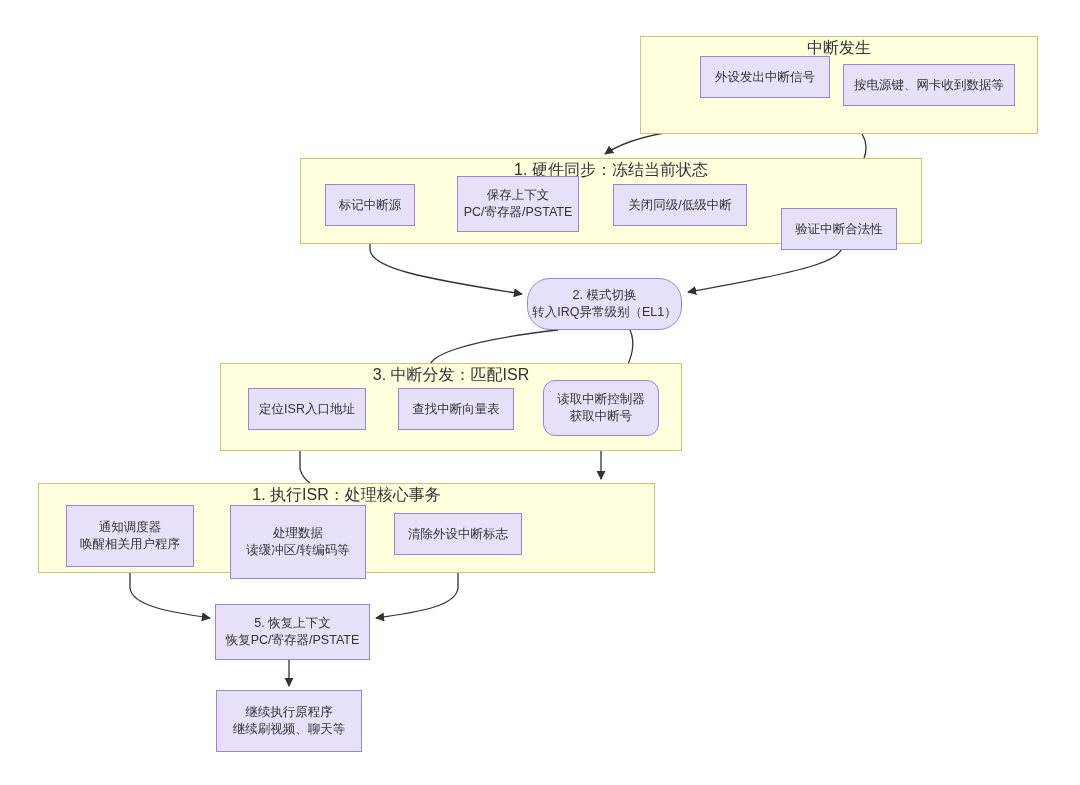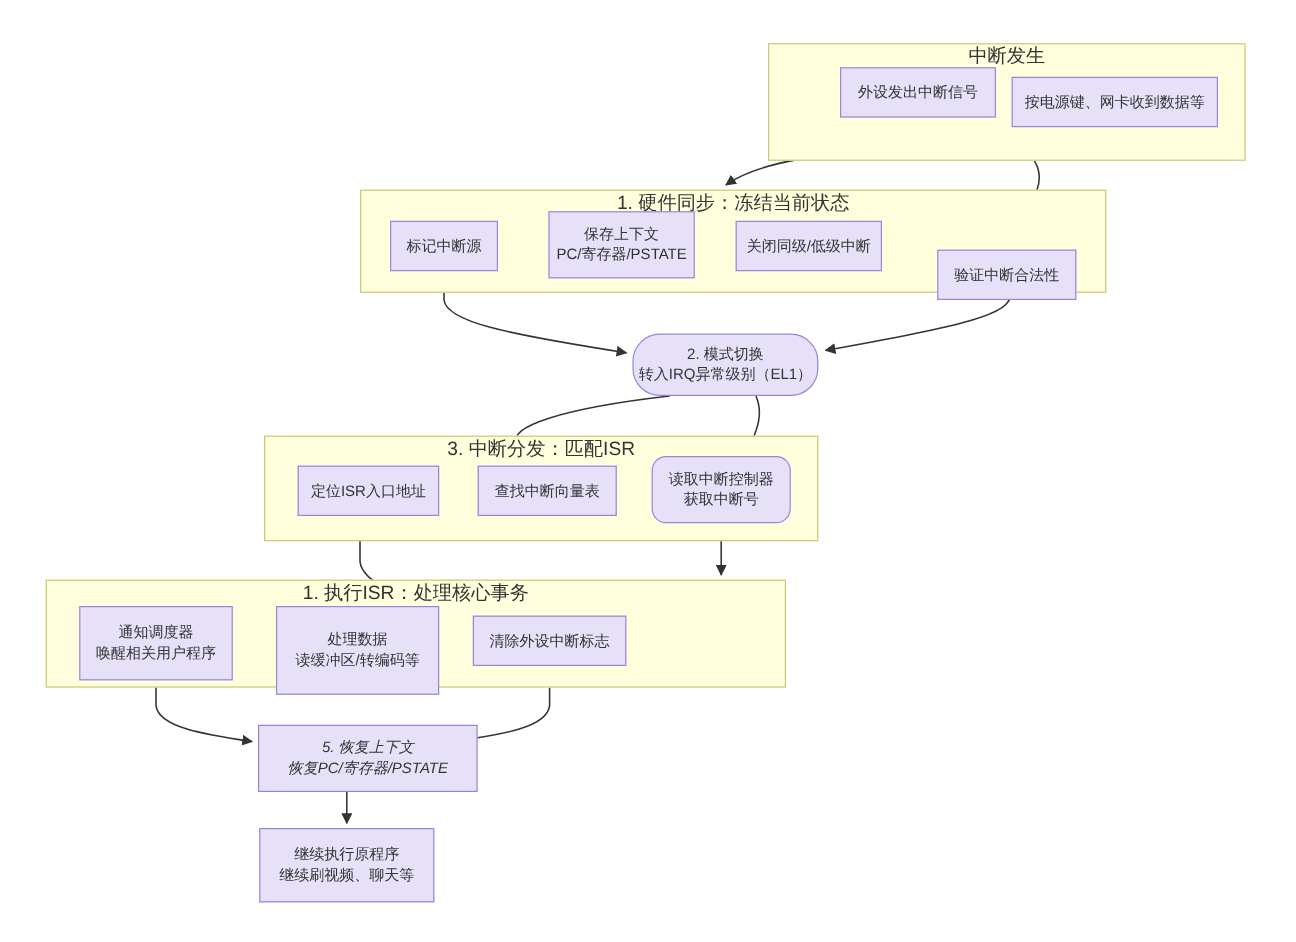--- a/index.html
+++ b/index.html
@@ -111,21 +111,21 @@
       <div class="node" style="left: 843px; top: 64px; width: 172px; height: 42px;">
         <span class="l1">按电源键、网卡收到数据等</span>
       </div>
       <div class="node" style="left: 325px; top: 184px; width: 90px; height: 42px;">
         <span class="l1">标记中断源</span>
       </div>
       <div class="node" style="left: 457px; top: 176px; width: 122px; height: 56px;">
         <span class="l1">保存上下文</span>
         <span class="l2">PC/寄存器/PSTATE</span>
       </div>
-      <div class="node" style="left: 613px; top: 184px; width: 122px; height: 42px;">
+      <div class="node" style="left: 613px; top: 184px; width: 134px; height: 42px;">
         <span class="l1">关闭同级/低级中断</span>
       </div>
       <div class="node" style="left: 781px; top: 184px; width: 116px; height: 42px; margin-top: 24px;">
         <span class="l1">验证中断合法性</span>
       </div>
       <div class="node" style="left: 248px; top: 388px; width: 118px; height: 42px;">
         <span class="l1">定位ISR入口地址</span>
       </div>
       <div class="node" style="left: 398px; top: 388px; width: 116px; height: 42px;">
         <span class="l1">查找中断向量表</span>
@@ -142,21 +142,21 @@
         <span class="l1">处理数据</span>
         <span class="l2">读缓冲区/转编码等</span>
       </div>
       <div class="node" style="left: 394px; top: 513px; width: 128px; height: 42px;">
         <span class="l1">清除外设中断标志</span>
       </div>
       <div class="node" style="left: 527px; top: 278px; width: 155px; height: 52px; border-radius: 23px;">
         <span class="l1">2. 模式切换</span>
         <span class="l2">转入IRQ异常级别（EL1）</span>
       </div>
-      <div class="node" style="left: 215px; top: 604px; width: 183px; height: 56px; font-style: italic;">
+      <div class="node" style="left: 215px; top: 604px; width: 155px; height: 56px;">
         <span class="l1">5. 恢复上下文</span>
         <span class="l2">恢复PC/寄存器/PSTATE</span>
       </div>
       <div class="node" style="left: 216px; top: 690px; width: 146px; height: 62px;">
         <span class="l1">继续执行原程序</span>
         <span class="l2">继续刷视频、聊天等</span>
       </div>
     </div>
 
 </div>

